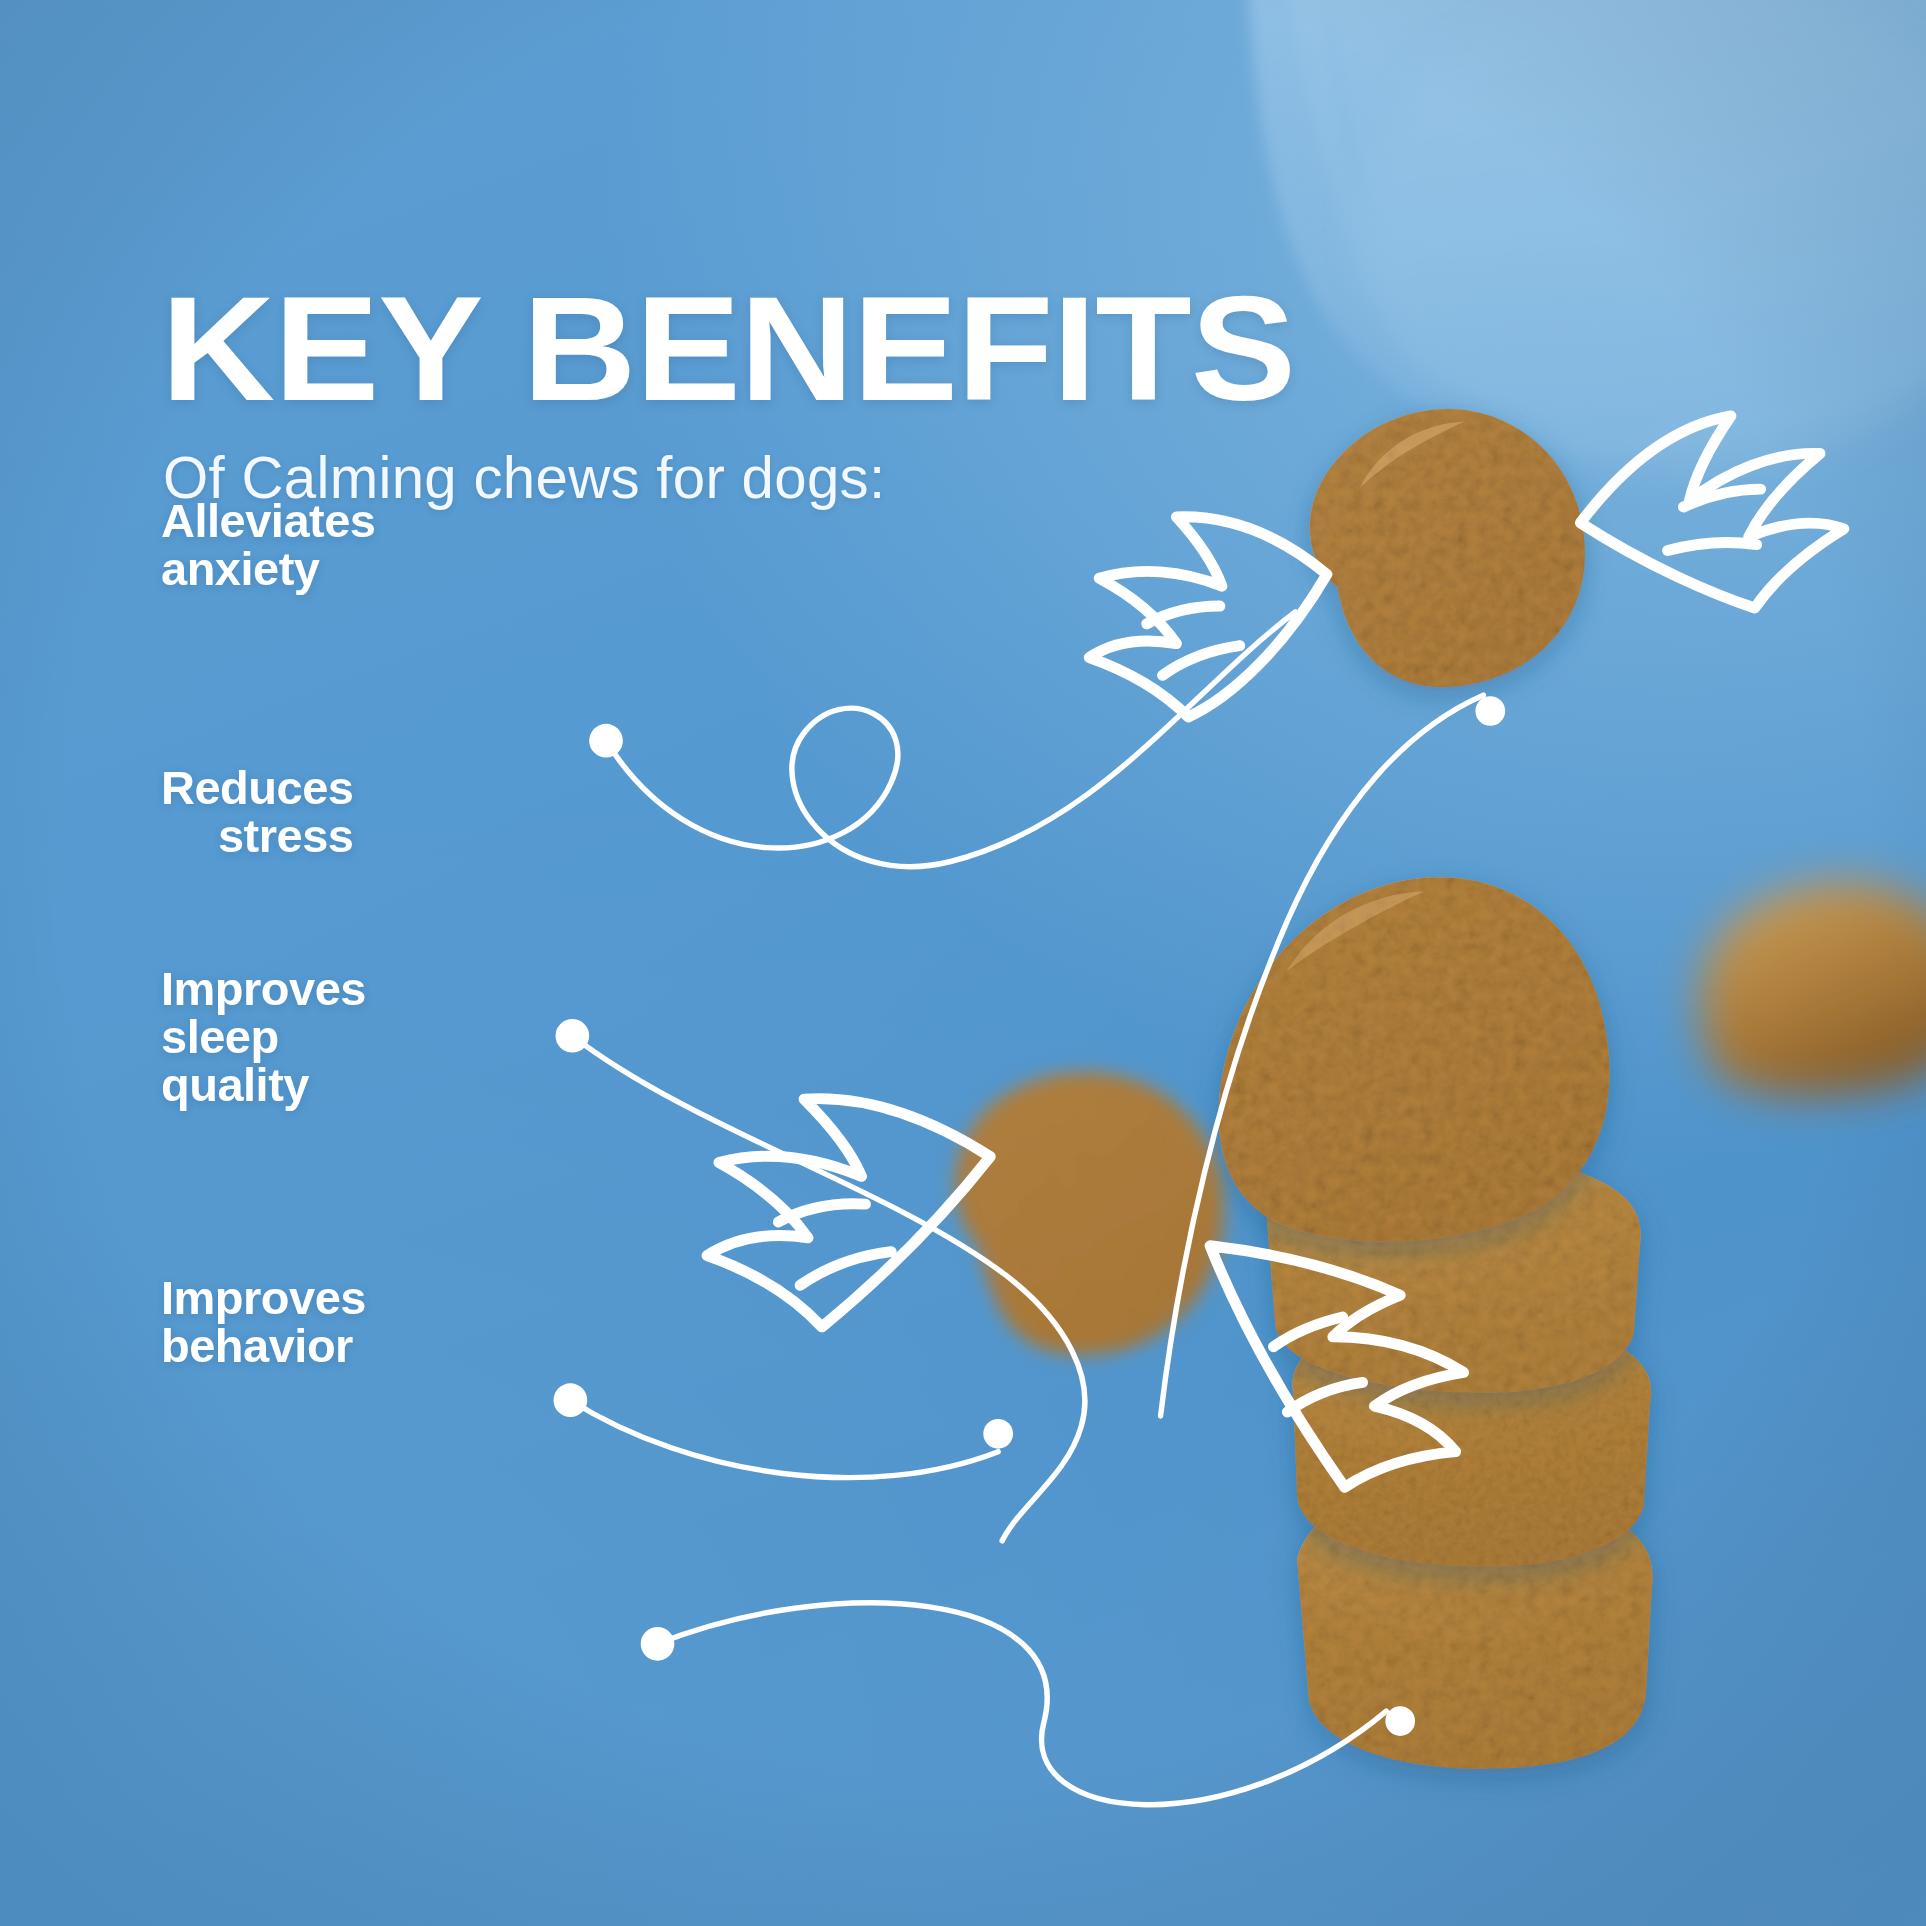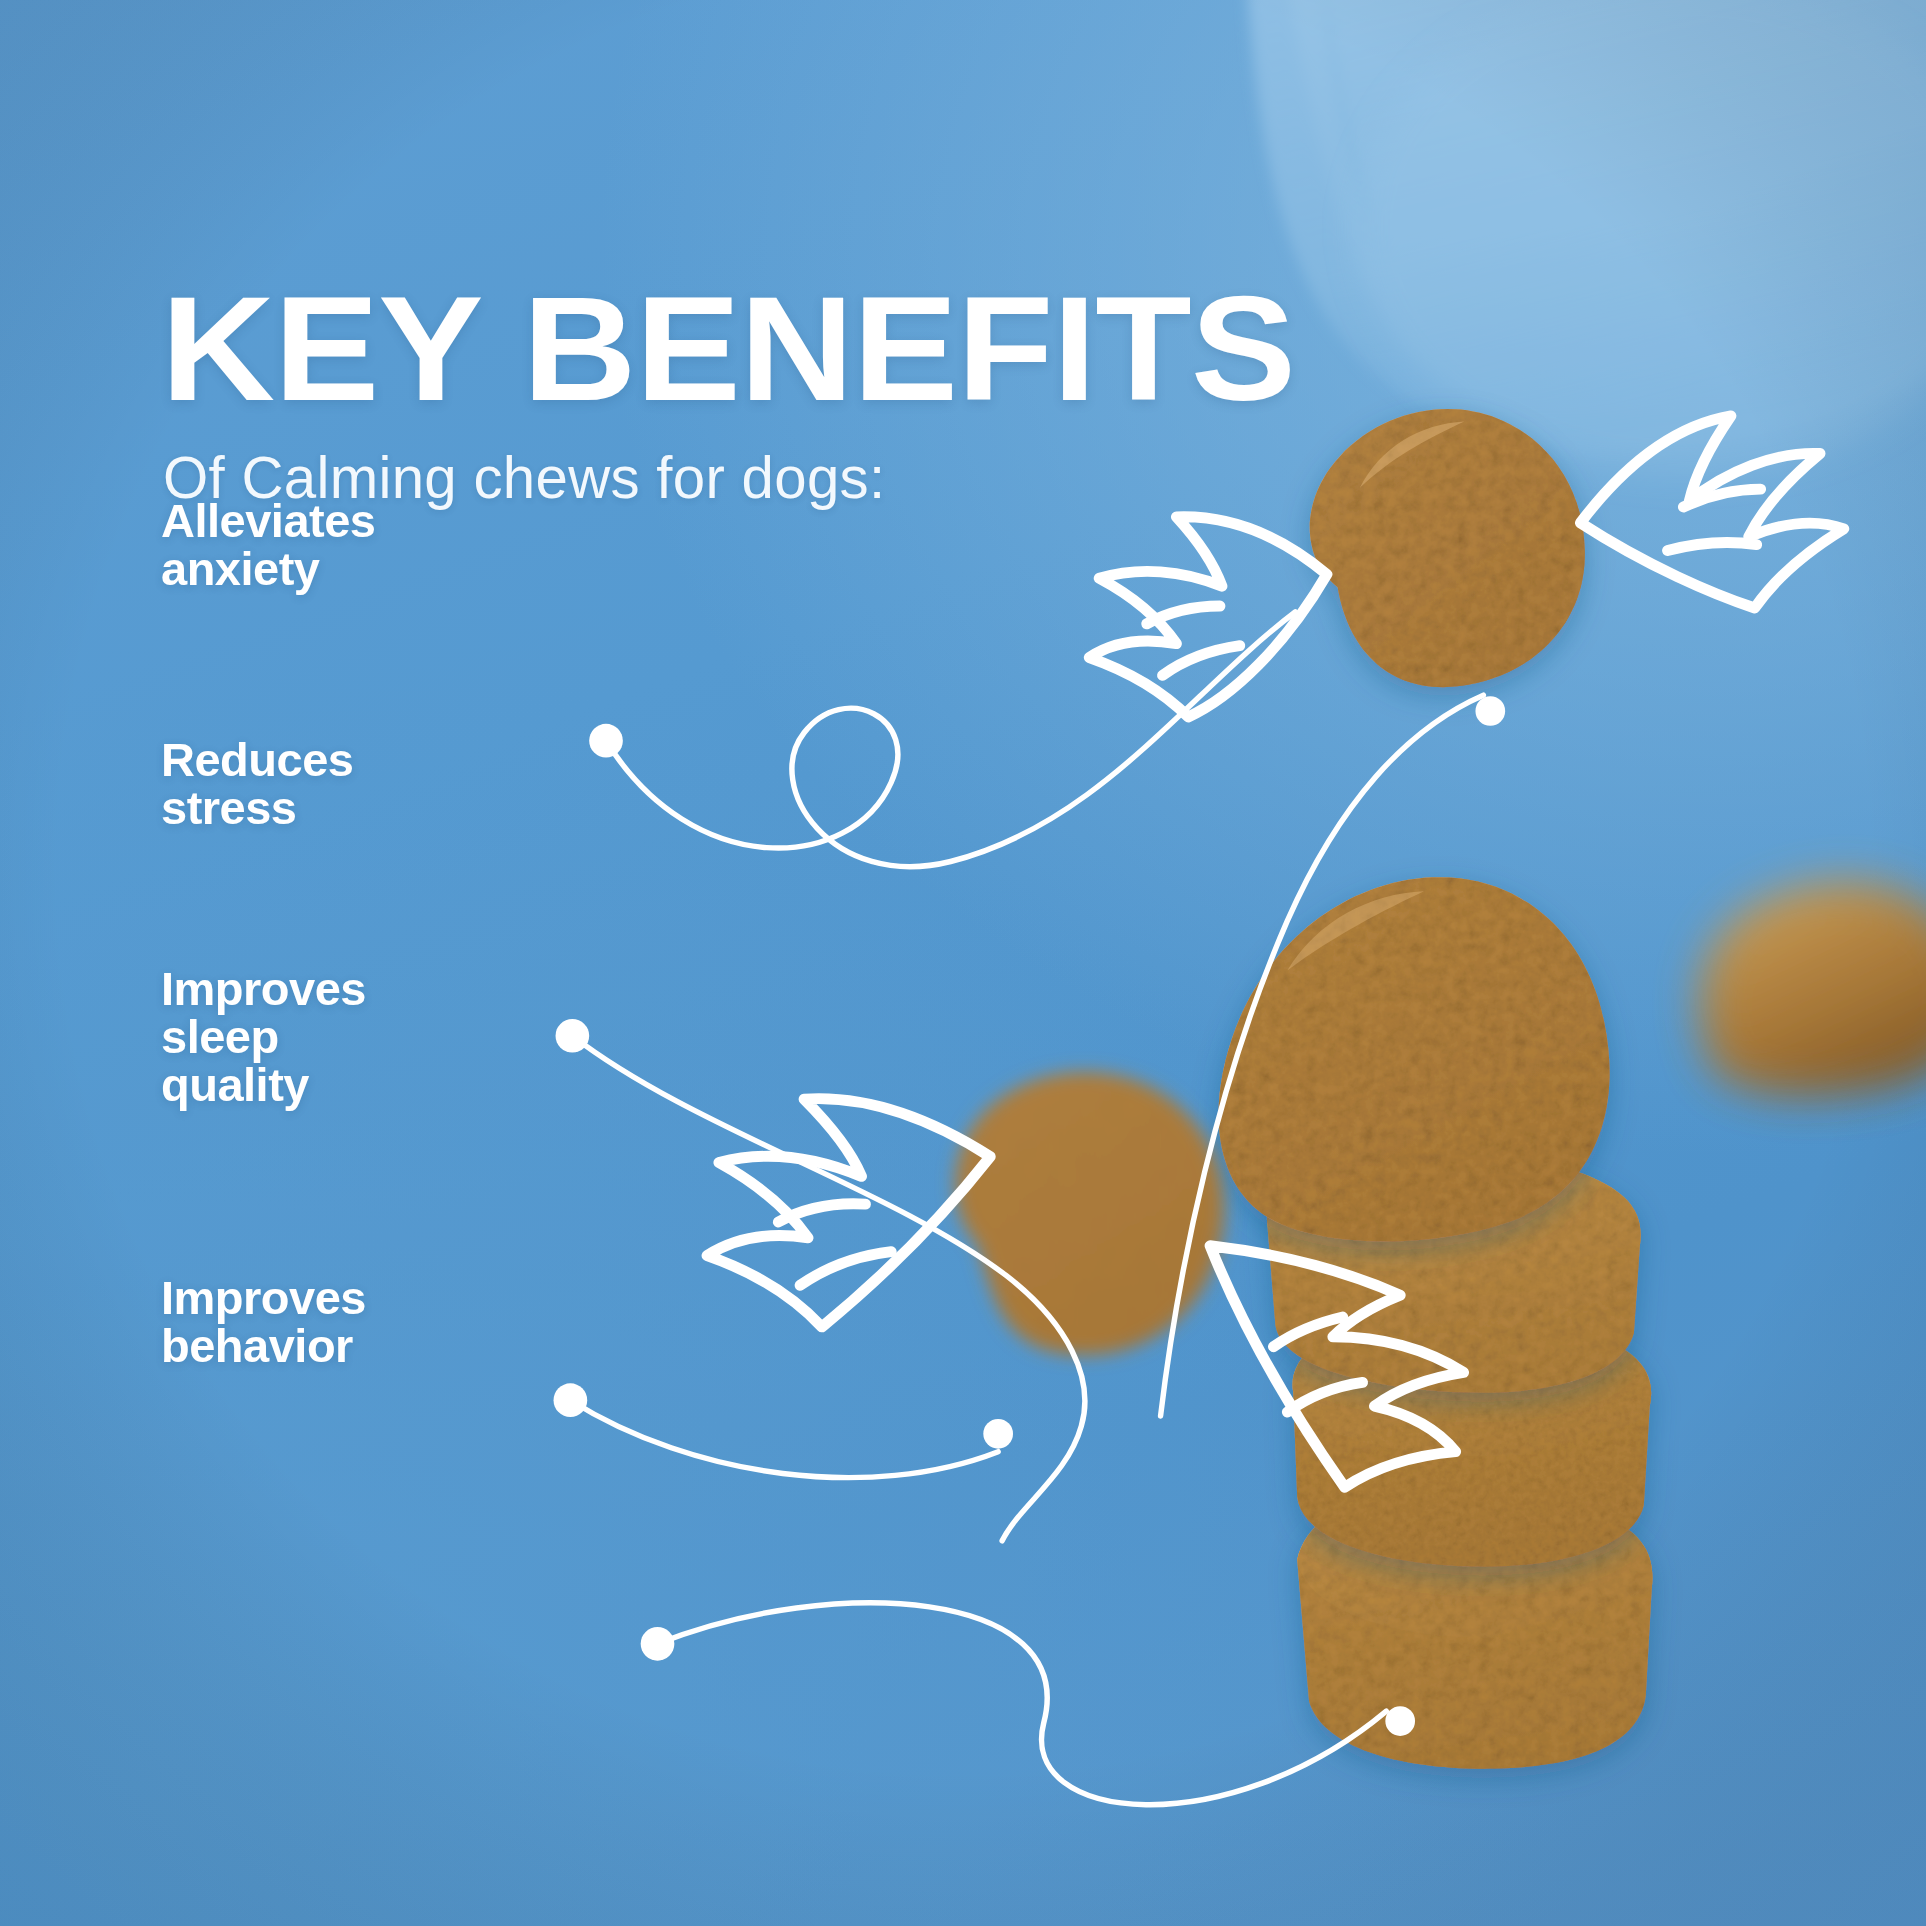--- a/index.html
+++ b/index.html
@@ -35,21 +35,21 @@
     white-space:nowrap;
   }
   .benefit{
     position:absolute;left:161px;
     font-size:47px;line-height:1.02;font-weight:700;color:#ffffff;
     letter-spacing:-0.5px;
     text-shadow:0 2px 9px rgba(25,70,115,.2);
     white-space:pre-line;
   }
   #b0{top:497px;}
-  #b1{top:736px;}
+  #b1{top:764px;text-align:right;}
   #b2{top:965px;}
   #b3{top:1274px;}
 </style>
 </head>
 <body>
 
 <div id="stage">
 
   <div class="layer">
     <svg viewBox="0 0 1946 1946" xmlns="http://www.w3.org/2000/svg" aria-hidden="true">

